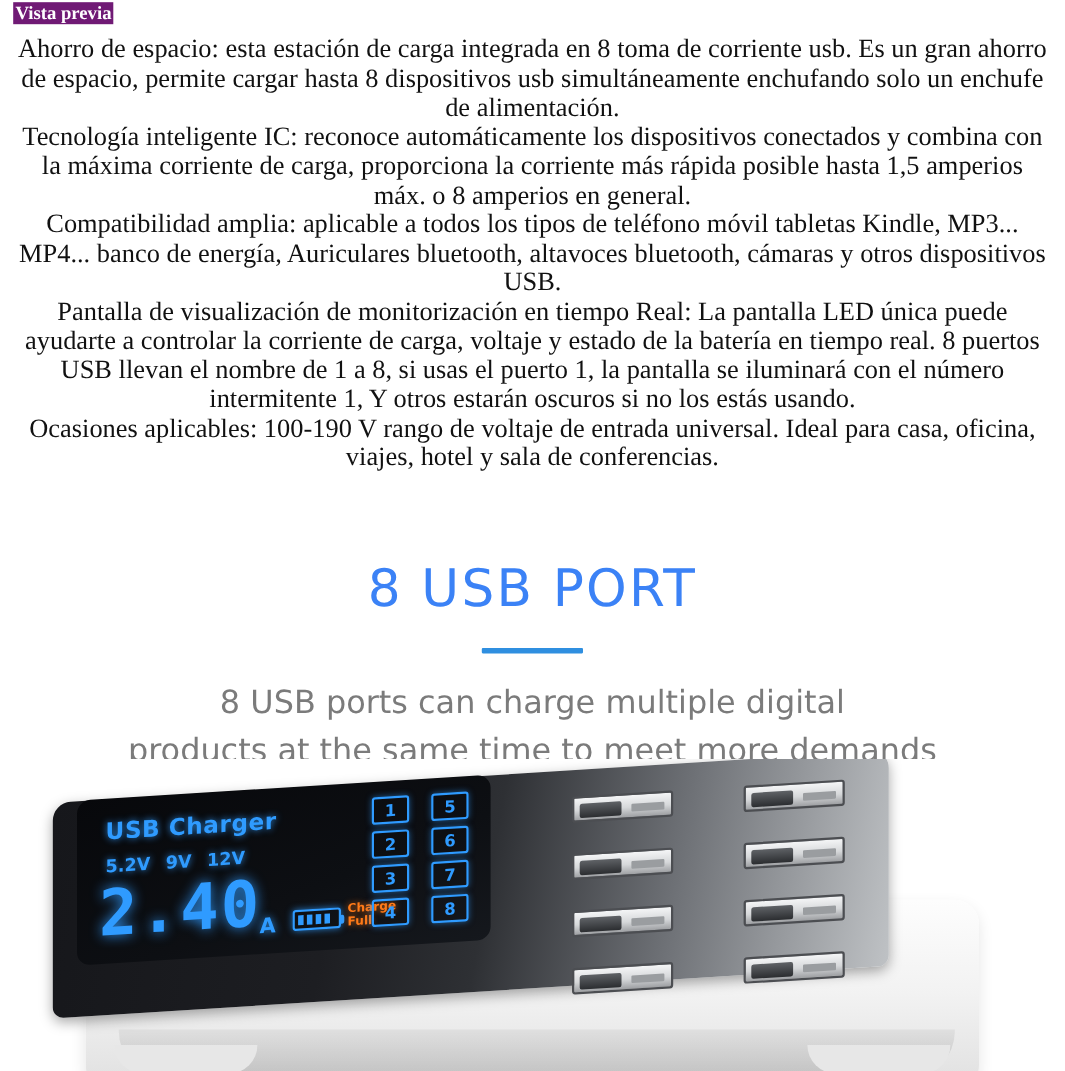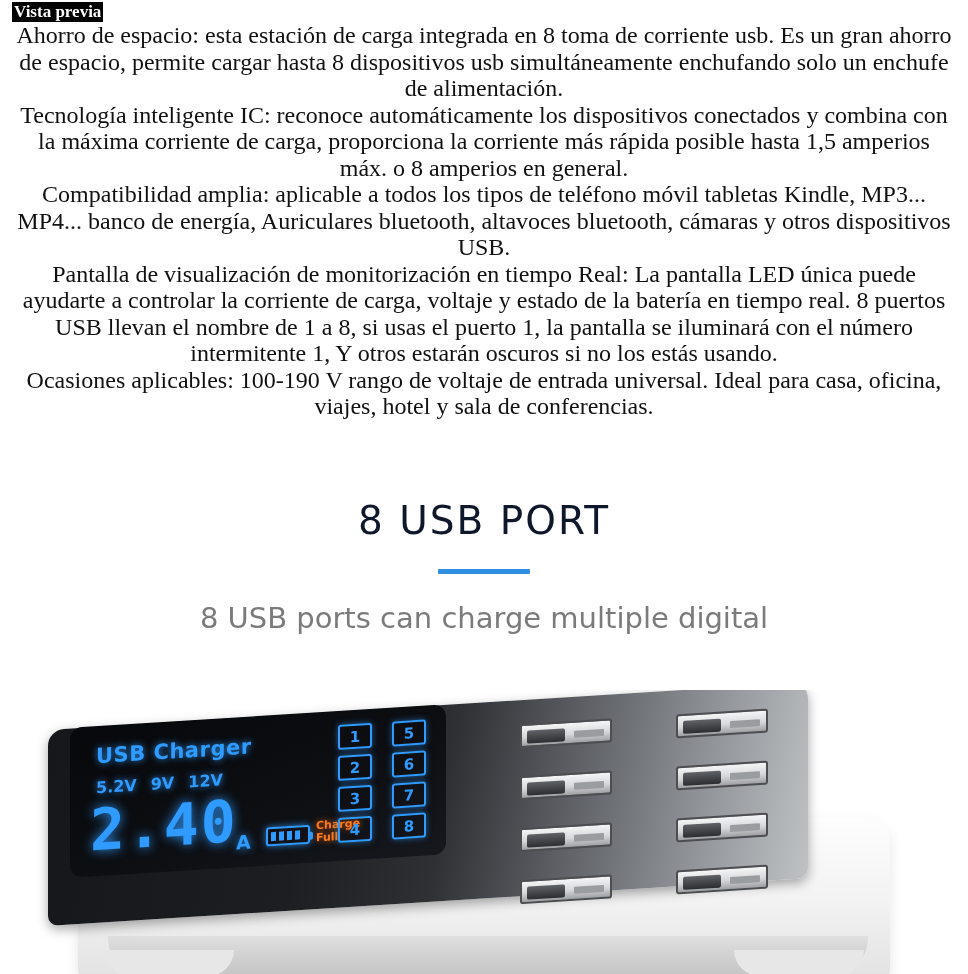--- a/index.html
+++ b/index.html
@@ -12,51 +12,51 @@
     color: #000000;
     overflow: hidden;
     position: relative;
   }
 
   
   .doc-wrap { padding: 0 10px 0 10px; }
 
   .preview-label {
     display: inline-block;
-    background: #000000;
+    background: #701a75;
     color: #ffffff;
     font-weight: bold;
     font-size: 17px;
     line-height: 20px;
     padding: 0 2px;
-    margin: 2px 0 0 2px;
+    margin: 2px 0 10px 2px;
   }
 
   .body-text {
     font-size: 24px;
     line-height: 26.5px;
     color: #111;
     margin: 0;
     padding: 0 3px;
     text-align: center;
   }
   .body-text p { margin: 0; }
 
   
   .promo {
     margin-top: 78px;
     text-align: center;
     font-family: "DejaVu Sans", sans-serif;
     color: #6a6a6a;
   }
   .promo-title {
-    font-size: 39px;
+    font-size: 47px;
     letter-spacing: 2px;
     font-weight: 400;
-    color: #0f172a;
+    color: #3b82f6;
   }
   .promo-rule {
     width: 92px;
     height: 5px;
     background: #2f8fe0;
     margin: 26px auto 22px auto;
     border-radius: 1px;
   }
   .promo-sub {
     font-size: 29px;
@@ -288,20 +288,21 @@
     <p>Tecnología inteligente IC: reconoce automáticamente los dispositivos conectados y combina con la máxima corriente de carga, proporciona la corriente más rápida posible hasta 1,5 amperios máx. o 8 amperios en general.</p>
     <p>Compatibilidad amplia: aplicable a todos los tipos de teléfono móvil tabletas Kindle, MP3... MP4... banco de energía, Auriculares bluetooth, altavoces bluetooth, cámaras y otros dispositivos USB.</p>
     <p>Pantalla de visualización de monitorización en tiempo Real: La pantalla LED única puede ayudarte a controlar la corriente de carga, voltaje y estado de la batería en tiempo real. 8 puertos USB llevan el nombre de 1 a 8, si usas el puerto 1, la pantalla se iluminará con el número intermitente 1, Y otros estarán oscuros si no los estás usando.</p>
     <p>Ocasiones aplicables: 100-190 V rango de voltaje de entrada universal. Ideal para casa, oficina, viajes, hotel y sala de conferencias.</p>
   </div>
 
   <div class="promo">
     <div class="promo-title">8 USB PORT</div>
     <div class="promo-rule"></div>
     <div class="promo-sub">8 USB ports can charge multiple digital</div>
+    <div class="promo-sub">products at the same time to meet more demands</div>
   </div>
 
 </div>
 
 <div class="photo">
 
   <div class="base"></div>
   <div class="base-shade"></div>
   <div class="foot-l"></div>
   <div class="foot-r"></div>

